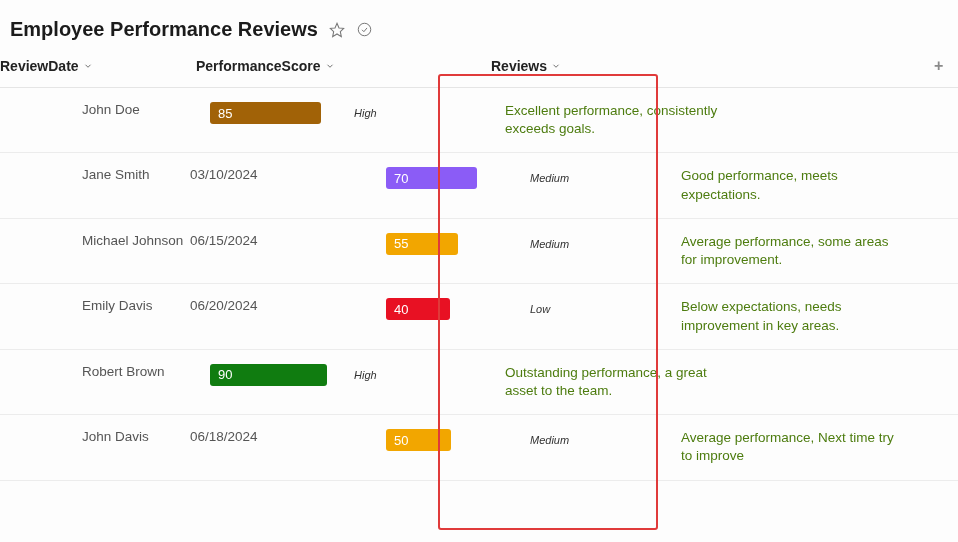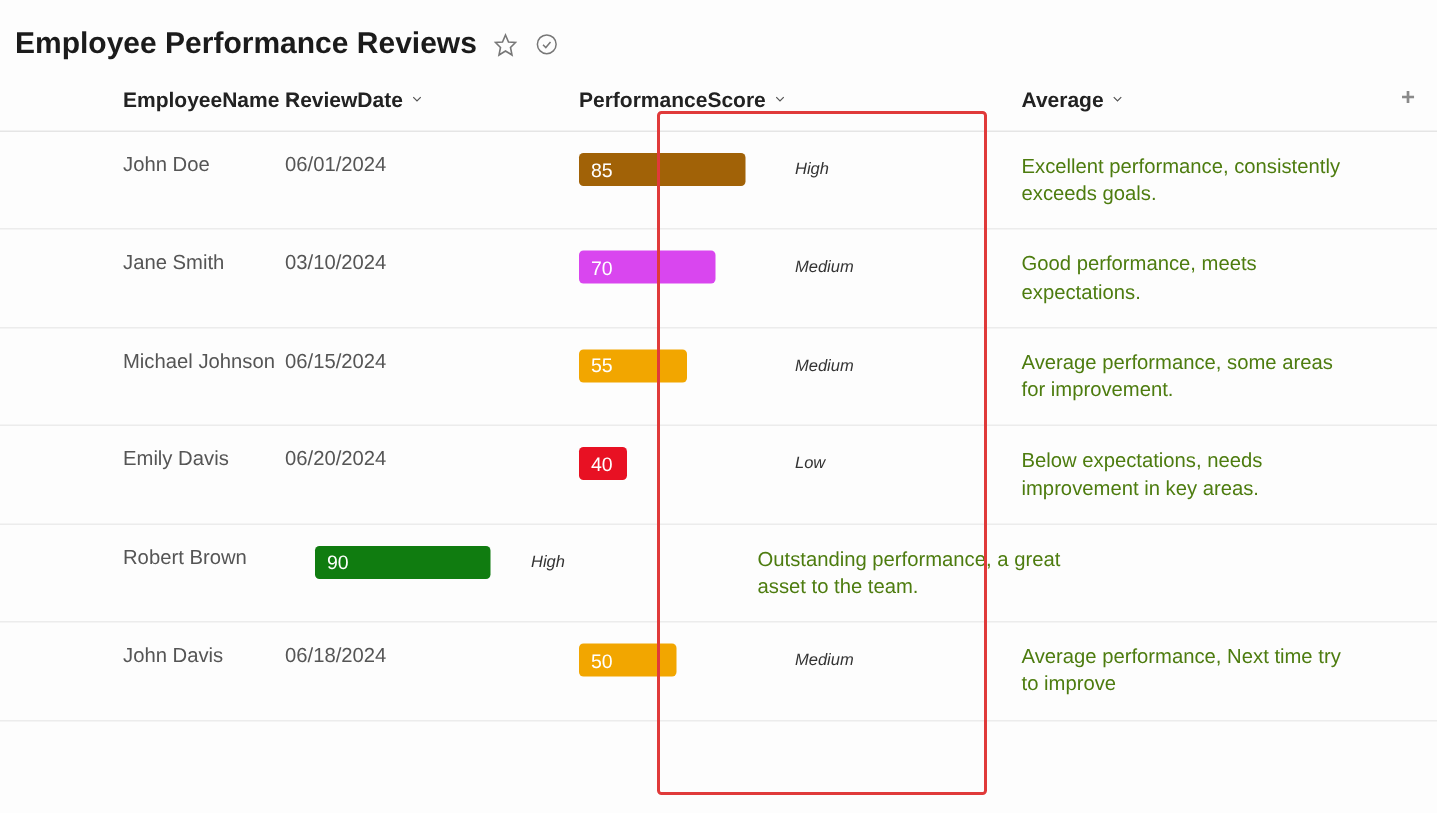--- a/index.html
+++ b/index.html
@@ -130,80 +130,71 @@
     <span class="icon-btn">
       <svg width="15" height="15" viewBox="0 0 24 24" fill="none" stroke="#777" stroke-width="1.6">
         <circle cx="12" cy="12" r="10"></circle>
         <polyline points="8 12.5 11 15.5 16 9.5"></polyline>
       </svg>
     </span>
   </div>
 
   <div class="table">
     <div class="thead">
-      <div class="col-name th">
-        <span>EmployeeName</span>
-        <span class="chev">
-          <svg width="10" height="10" viewBox="0 0 24 24" fill="none" stroke="#555" stroke-width="2">
-              <polyline points="6 9 12 15 18 9"></polyline>
-            </svg>
-        </span>
-      </div>
       <div class="col-date th">
         <span>ReviewDate</span>
         <span class="chev">
           <svg width="10" height="10" viewBox="0 0 24 24" fill="none" stroke="#555" stroke-width="2">
               <polyline points="6 9 12 15 18 9"></polyline>
             </svg>
         </span>
       </div>
       <div class="col-score th">
         <span>PerformanceScore</span>
         <span class="chev">
           <svg width="10" height="10" viewBox="0 0 24 24" fill="none" stroke="#555" stroke-width="2">
               <polyline points="6 9 12 15 18 9"></polyline>
             </svg>
         </span>
       </div>
       <div class="col-comm th">
-        <span>Average</span>
+        <span>Reviews</span>
         <span class="chev">
           <svg width="10" height="10" viewBox="0 0 24 24" fill="none" stroke="#555" stroke-width="2">
               <polyline points="6 9 12 15 18 9"></polyline>
             </svg>
         </span>
       </div>
       <div class="col-add th">
         <span class="plus">+</span>
       </div>
     </div>
 
     <div id="rows">
         <div class="row">
           <div class="col-name">John Doe</div>
-          <div class="col-date">06/01/2024</div>
           <div class="col-score">
             <div class="score-wrap">
               <div class="bar-track">
                 <div class="bar-fill" style="width: 110.5px; background: #a16207;">85</div>
               </div>
               <div class="level">High</div>
             </div>
           </div>
           <div class="col-comm">
             <div class="col-comm-text">Excellent performance, consistently exceeds goals.</div>
           </div>
         </div>
         <div class="row">
           <div class="col-name">Jane Smith</div>
           <div class="col-date">03/10/2024</div>
           <div class="col-score">
             <div class="score-wrap">
               <div class="bar-track">
-                <div class="bar-fill" style="width: 91px; background: #d946ef;">70</div>
+                <div class="bar-fill" style="width: 91px; background: #8b5cf6;">70</div>
               </div>
               <div class="level">Medium</div>
             </div>
           </div>
           <div class="col-comm">
             <div class="col-comm-text">Good performance, meets expectations.</div>
           </div>
         </div>
         <div class="row">
           <div class="col-name">Michael Johnson</div>
@@ -219,21 +210,21 @@
           <div class="col-comm">
             <div class="col-comm-text">Average performance, some areas for improvement.</div>
           </div>
         </div>
         <div class="row">
           <div class="col-name">Emily Davis</div>
           <div class="col-date">06/20/2024</div>
           <div class="col-score">
             <div class="score-wrap">
               <div class="bar-track">
-                <div class="bar-fill" style="width: 32px; background: rgb(232, 17, 35);">40</div>
+                <div class="bar-fill" style="width: 64px; background: rgb(232, 17, 35);">40</div>
               </div>
               <div class="level">Low</div>
             </div>
           </div>
           <div class="col-comm">
             <div class="col-comm-text">Below expectations, needs improvement in key areas.</div>
           </div>
         </div>
         <div class="row">
           <div class="col-name">Robert Brown</div>

